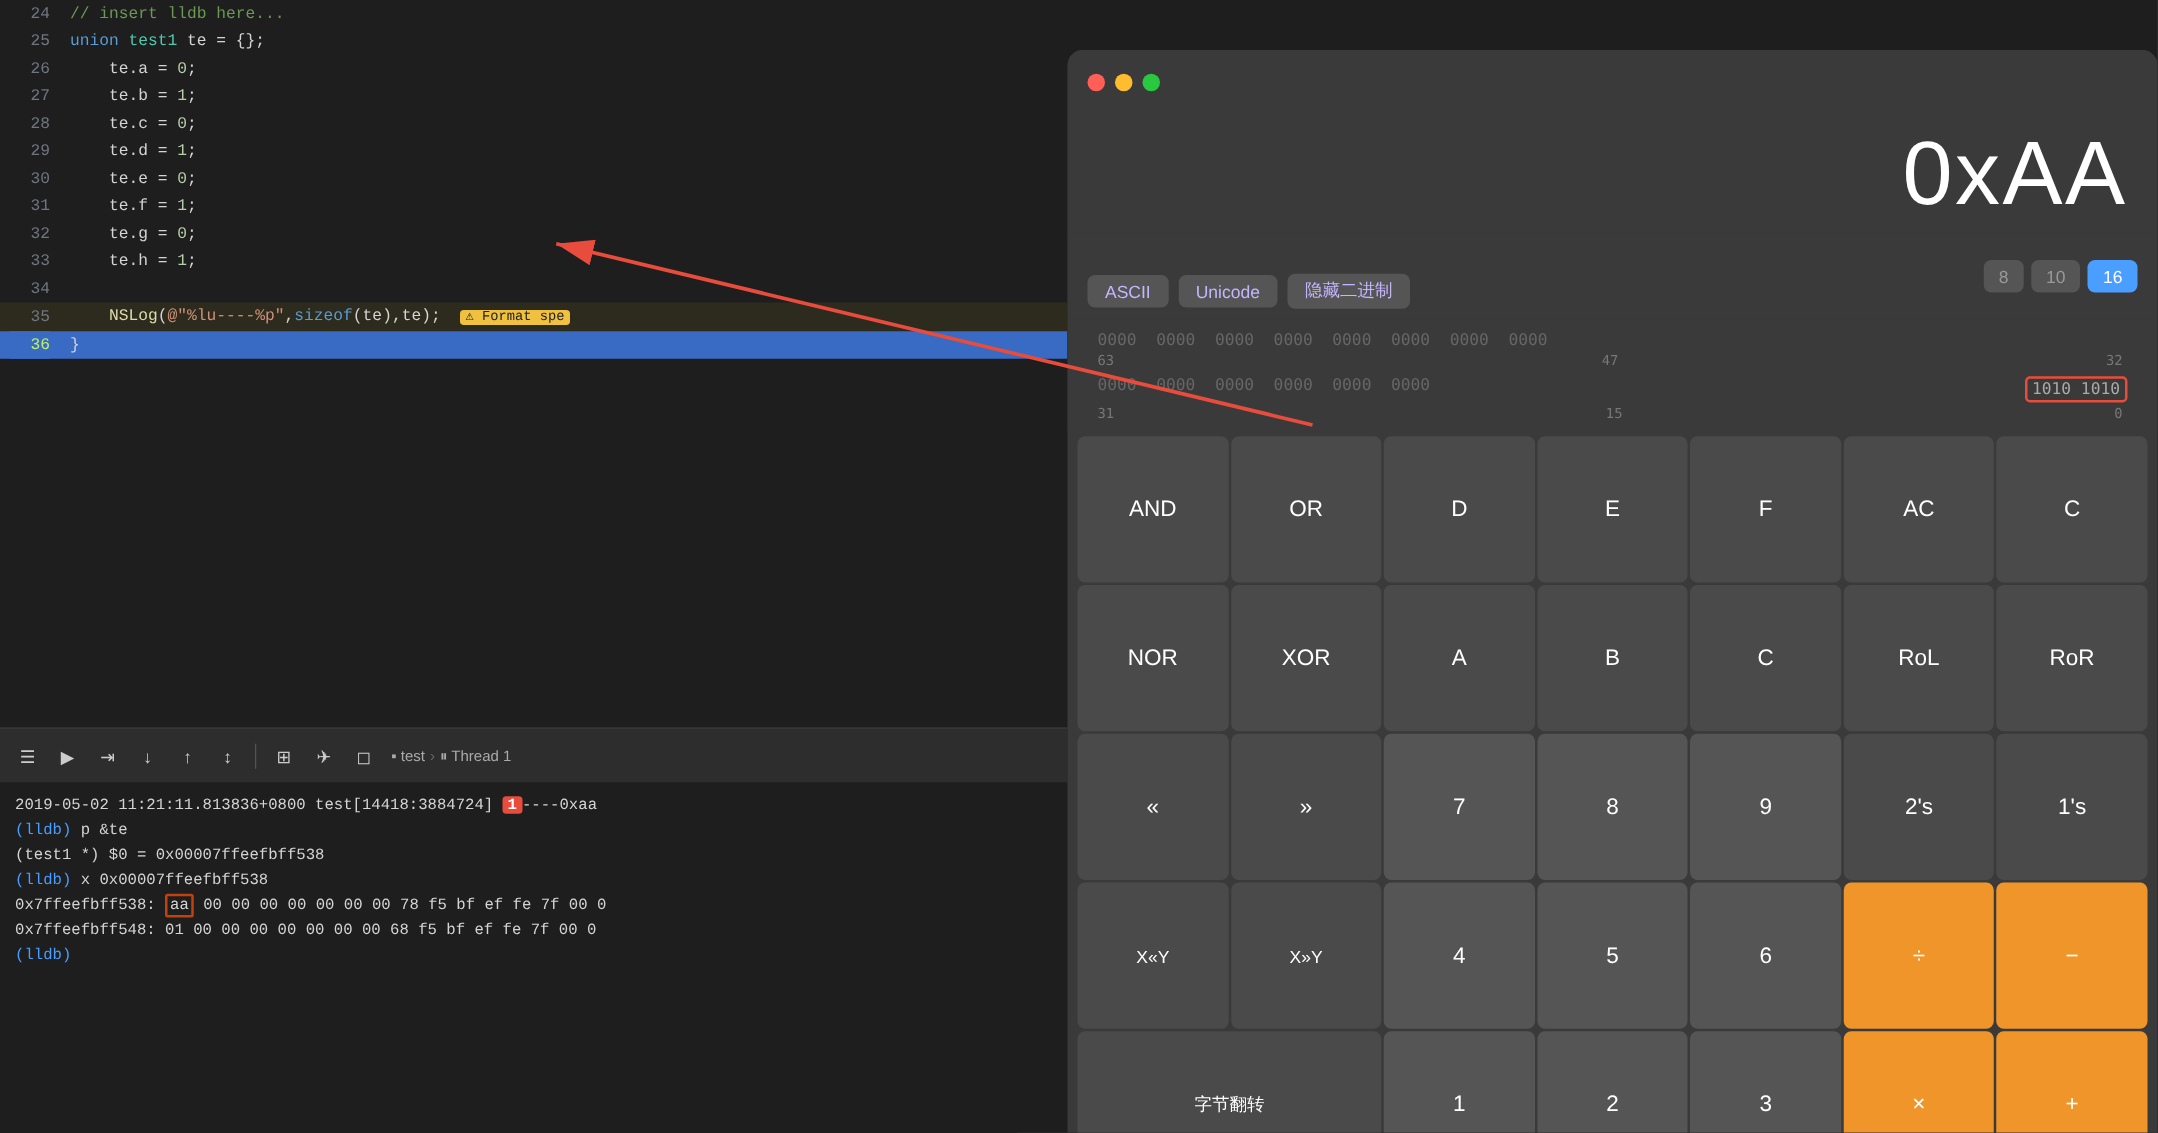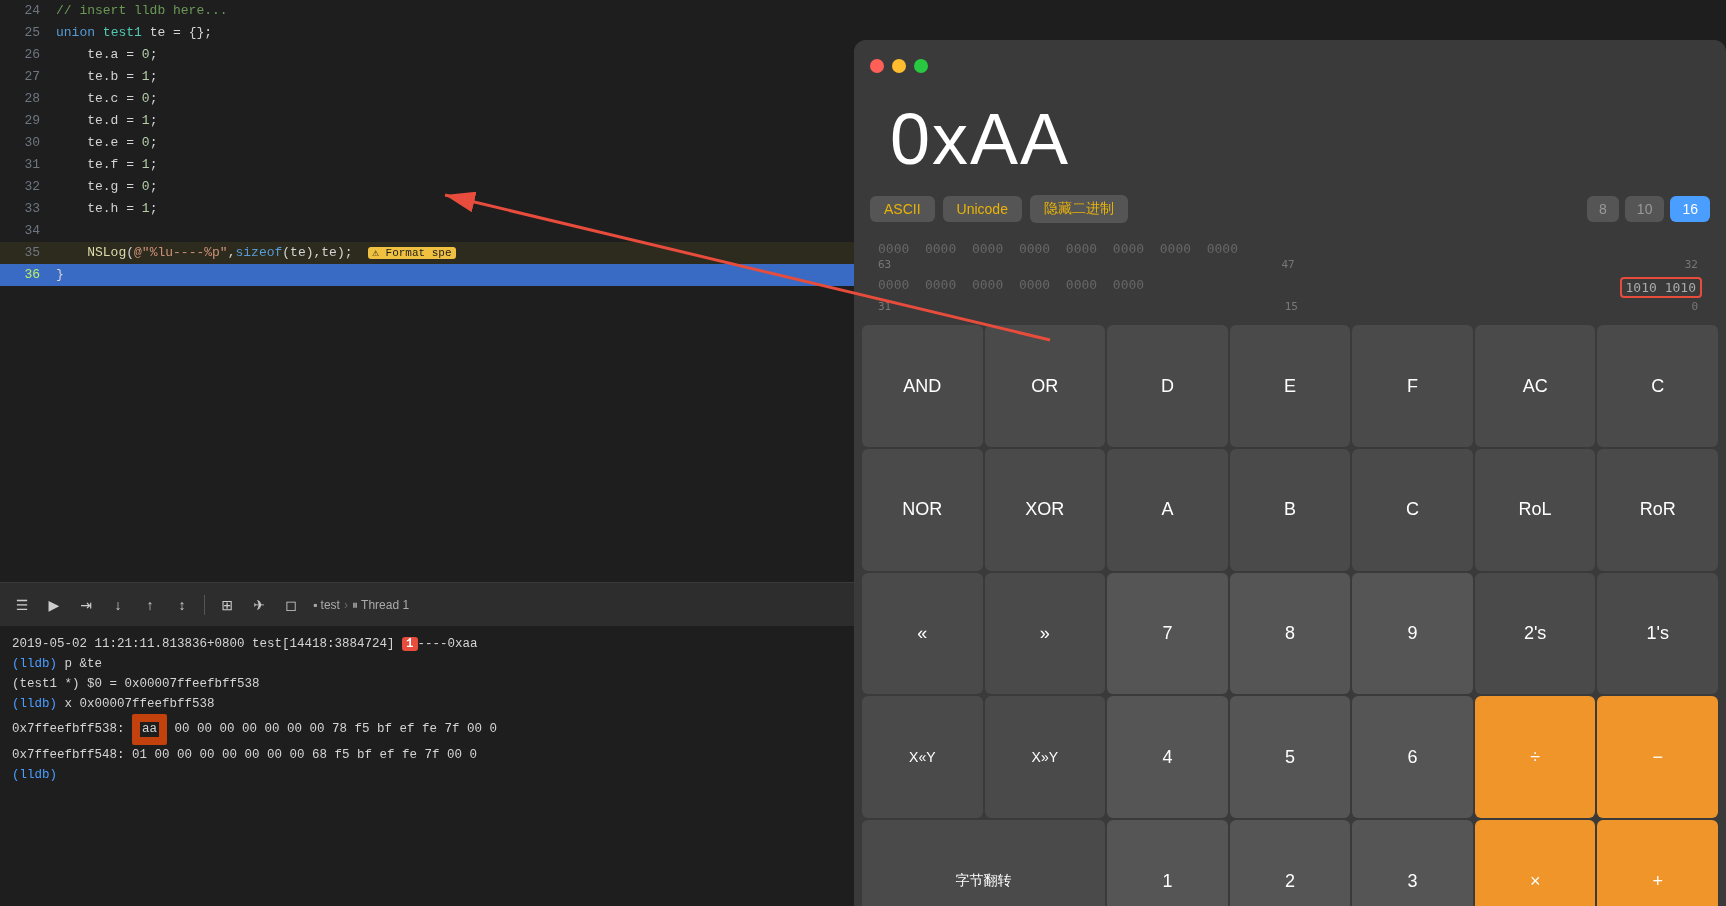--- a/index.html
+++ b/index.html
@@ -127,21 +127,21 @@
 
     .console-line {
       color: #d4d4d4;
       white-space: pre;
     }
 
     .console-prompt { color: #4a9eff; }
 
     .highlight-box {
       display: inline-block;
-      border: 8px solid #c2410c;
+      border: 2px solid #c2410c;
       border-radius: 2px;
       padding: 0 2px;
       line-height: 1.2;
     }
 
     .highlight-box-num {
       background: #e74c3c;
       color: white;
       border-radius: 3px;
       padding: 0 4px;
@@ -185,21 +185,21 @@
     }
 
     .tl-red { background: #ff5f57; }
     .tl-yellow { background: #febc2e; }
     .tl-green { background: #28c840; }
 
     
     .display-area {
       background: #3a3a3a;
       padding: 8px 24px 8px 36px;
-      text-align: left;
+      text-align: right;
       flex-shrink: 0;
     }
 
     .main-display {
       font-size: 72px;
       color: #ffffff;
       font-weight: 200;
       letter-spacing: 2px;
       line-height: 1.1;
     }
@@ -217,21 +217,22 @@
     .mode-btn {
       padding: 5px 14px;
       border-radius: 6px;
       border: none;
       font-size: 14px;
       cursor: pointer;
     }
 
     .mode-btn-dark {
       background: #555555;
-      color: #eab308;
+      color: #c4b5fd;
+      margin-top: 24px;
     }
 
     .base-btn {
       padding: 5px 12px;
       border-radius: 6px;
       border: none;
       font-size: 14px;
       cursor: pointer;
       background: #555555;
       color: #999999;

